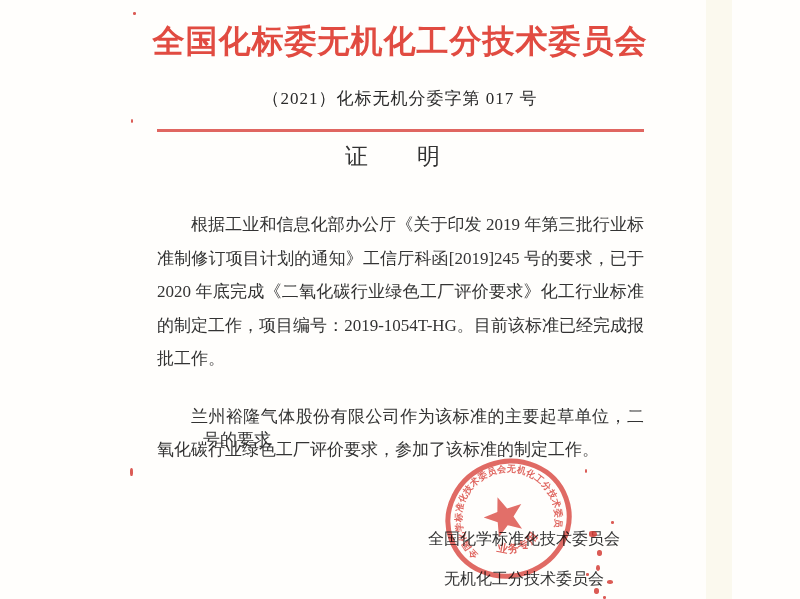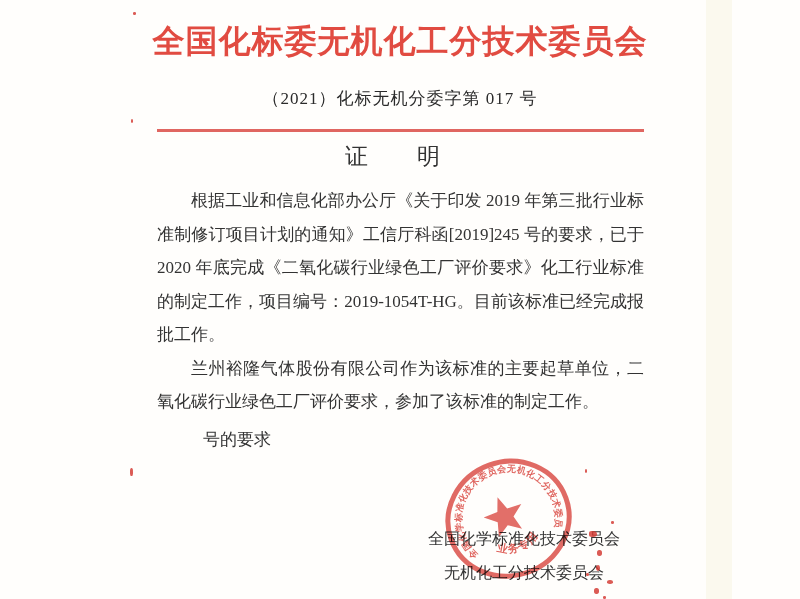--- a/index.html
+++ b/index.html
@@ -29,31 +29,31 @@
   }
   .cert-heading{
     position:absolute; top:141px; left:0; width:786px;
     text-align:center; font-size:23px; color:#333; letter-spacing:1px;
   }
   .body-block{
     position:absolute; top:184px; left:157px; width:487px;
     font-size:17px; line-height:33.5px; color:#333;
     text-align:justify; word-break:break-all;
   }
-  .body-block p{ text-indent:2em; }
+  .body-block p{ text-indent:2em;margin-top:24px; }
   .closing{
     position:absolute; top:428px; left:157px; padding-left:46px;
     font-size:17px; color:#333;
   }
   .signature{
     position:absolute; top:529px; left:418px; width:212px;
     text-align:center; font-size:16px; color:#333;
   }
   .signature .sig-line{ line-height:20px; }
-  .signature .sig-line + .sig-line{ margin-top:14px; }
+  .signature .sig-line + .sig-line{ margin-top:20px; }
   .seal{
     position:absolute; left:444px; top:457px; width:140px; height:130px;
     transform:rotate(-20deg);
     mix-blend-mode:multiply; opacity:.9;
   }
   .seal svg{ width:140px; height:130px; display:block; }
   .speck{
     position:absolute; background:rgba(211,55,47,.82); border-radius:45%;
   }
   .sp1 { left:589px; top:531px; width:8px;  height:6px; border-radius:30% 60% 50% 40%; }

